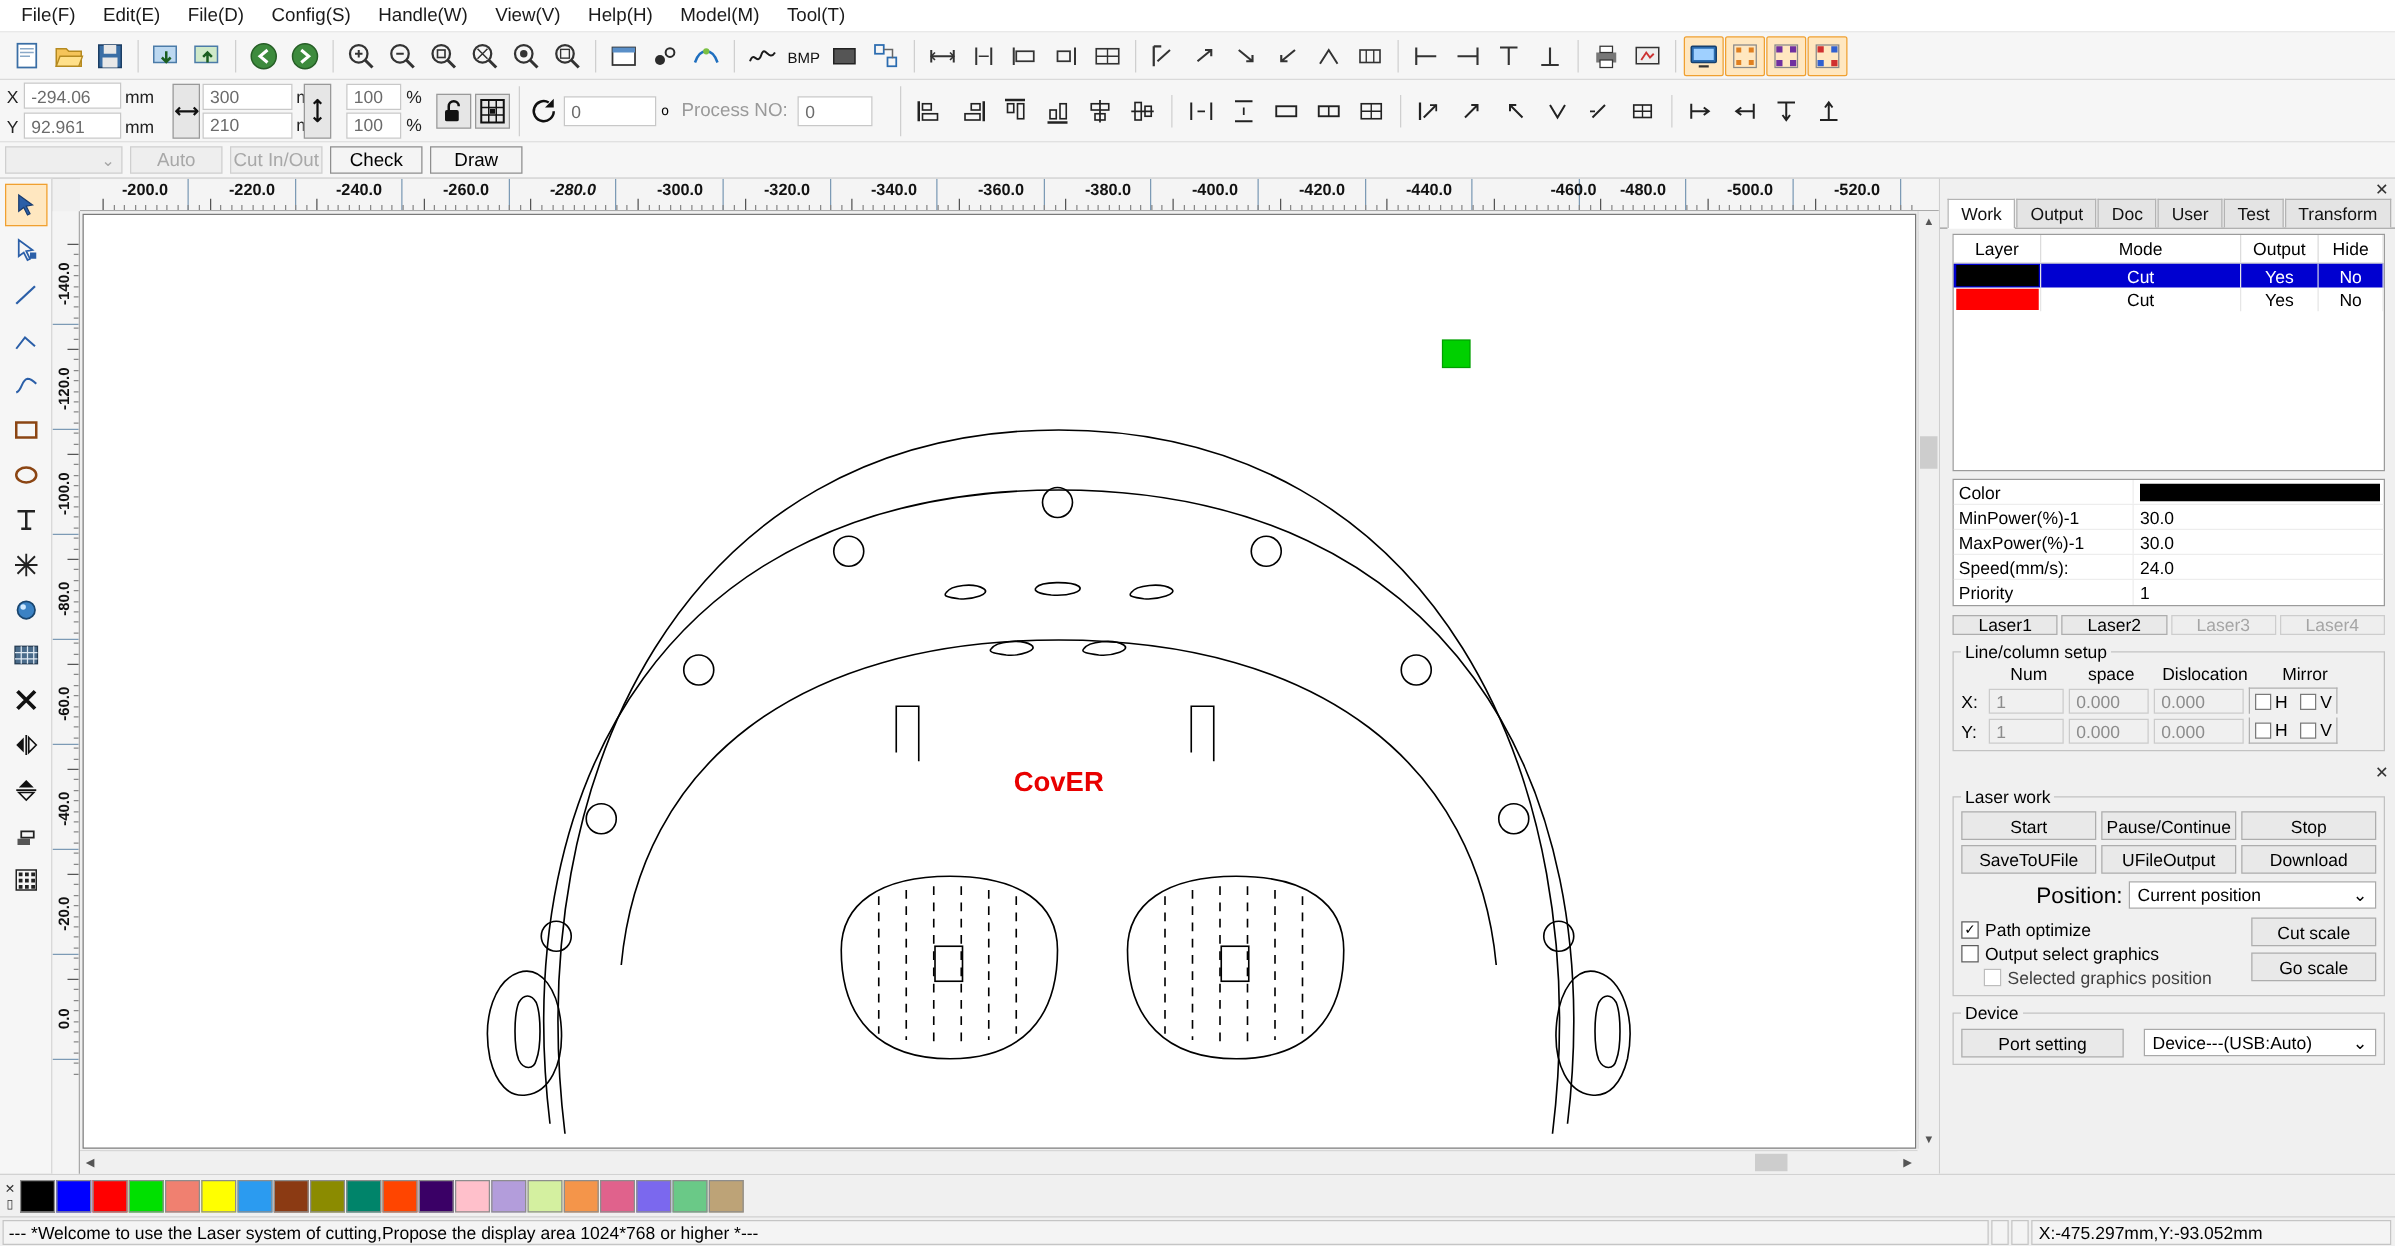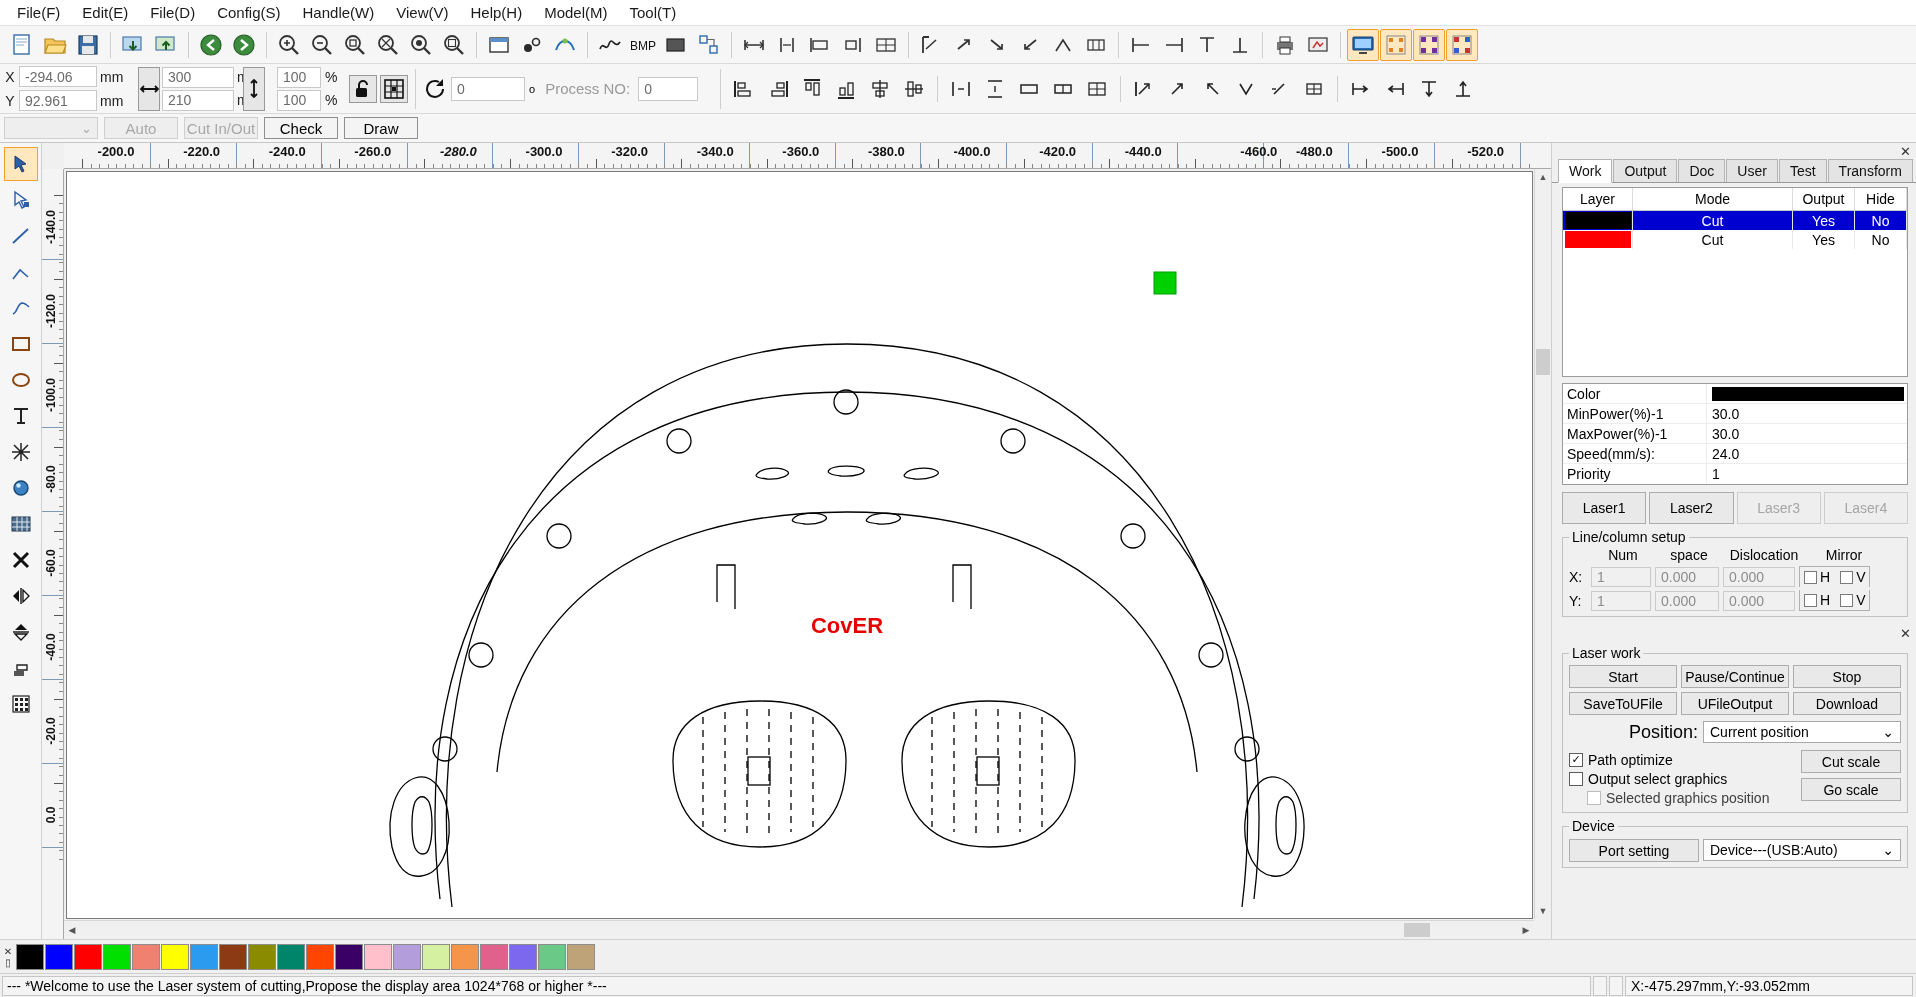--- a/index.html
+++ b/index.html
@@ -138,21 +138,21 @@
   .swatch { width:66px; height:17px; }
 
   .paramtbl { margin:6px 8px 0 10px; border:1px solid #9b9b9b; background:#fff; }
   .p-row { display:flex; height:20px; border-bottom:1px solid #ededed; }
   .p-key { width:144px; padding-left:4px; display:flex; align-items:center; font-size:14px;
            border-right:1px solid #ededed; }
   .p-val { flex:1 1 auto; padding-left:5px; display:flex; align-items:center; font-size:14px; }
   .p-color { width:100%; height:14px; margin-right:3px; }
 
   .laserbtns { display:flex; gap:3px; margin:7px 8px 0 10px; }
-  .lbtnx { flex:1 1 0; height:32px; border:1px solid #adadad; background:#e9e9e9;
+  .lbtnx { flex:1 1 0; height:16px; border:1px solid #adadad; background:#e9e9e9;
            font-size:14px; display:flex; align-items:center; justify-content:center; color:#000; }
   .lbtnx.dis { color:#a5a5a5; background:#eeeeee; border-color:#cdcdcd; }
 
   fieldset.grp { margin:5px 8px 0 10px; border:1px solid #c2c2c2; padding:2px 6px 5px 6px; }
   fieldset.grp > legend { font-size:14px; padding:0 3px; }
 
   .lcs-head { display:flex; font-size:14px; padding-left:22px; }
   .lcs-head span { text-align:center; }
   .lcs-row { display:flex; align-items:center; gap:4px; margin-top:3px; }
   .lcs-row .ax { width:18px; font-size:14px; }
@@ -171,21 +171,21 @@
                font-size:14px; display:flex; align-items:center; padding-left:6px;
                justify-content:space-between; padding-right:6px; }
   .optrow { display:flex; margin-top:7px; }
   .optleft { flex:1 1 auto; }
   .cbrow { display:flex; align-items:center; gap:5px; height:19px; font-size:14px; }
   .cb { width:14px; height:14px; border:1px solid #5c5c5c; background:#fff;
         display:flex; align-items:center; justify-content:center; font-size:11px; color:#000; }
   .cb.dis { border-color:#bdbdbd; }
   .muted { color:#404040; }
   .optright { display:flex; flex-direction:column; gap:5px; width:100px; }
-  .devrow { display:flex; gap:4px; margin-top:3px;text-align:right; }
+  .devrow { display:flex; gap:16px; margin-top:3px;text-align:right; }
 
   
   .palette { height:34px; flex:0 0 34px; background:#f0f0f0; display:flex; align-items:center;
              border-top:1px solid #d2d2d2; }
   .pal-x { width:16px; display:flex; flex-direction:column; align-items:center;
            justify-content:center; font-size:10px; color:#333; }
   .sw { width:28px; height:26px; border:1px solid #8d8d8d; margin-right:1px; }
 
   
   .statusbar { height:24px; flex:0 0 24px; background:#f0f0f0; display:flex; align-items:center;

